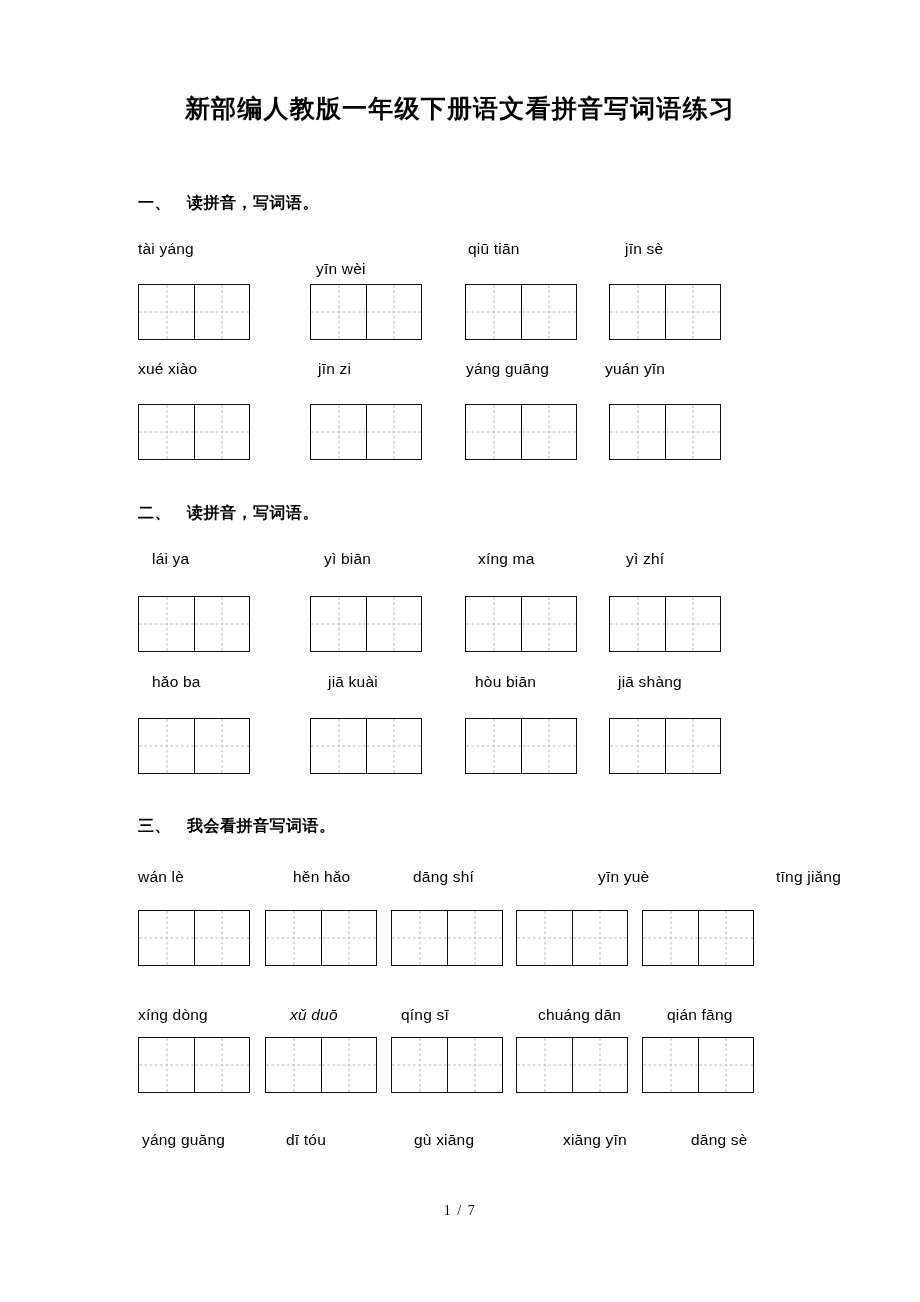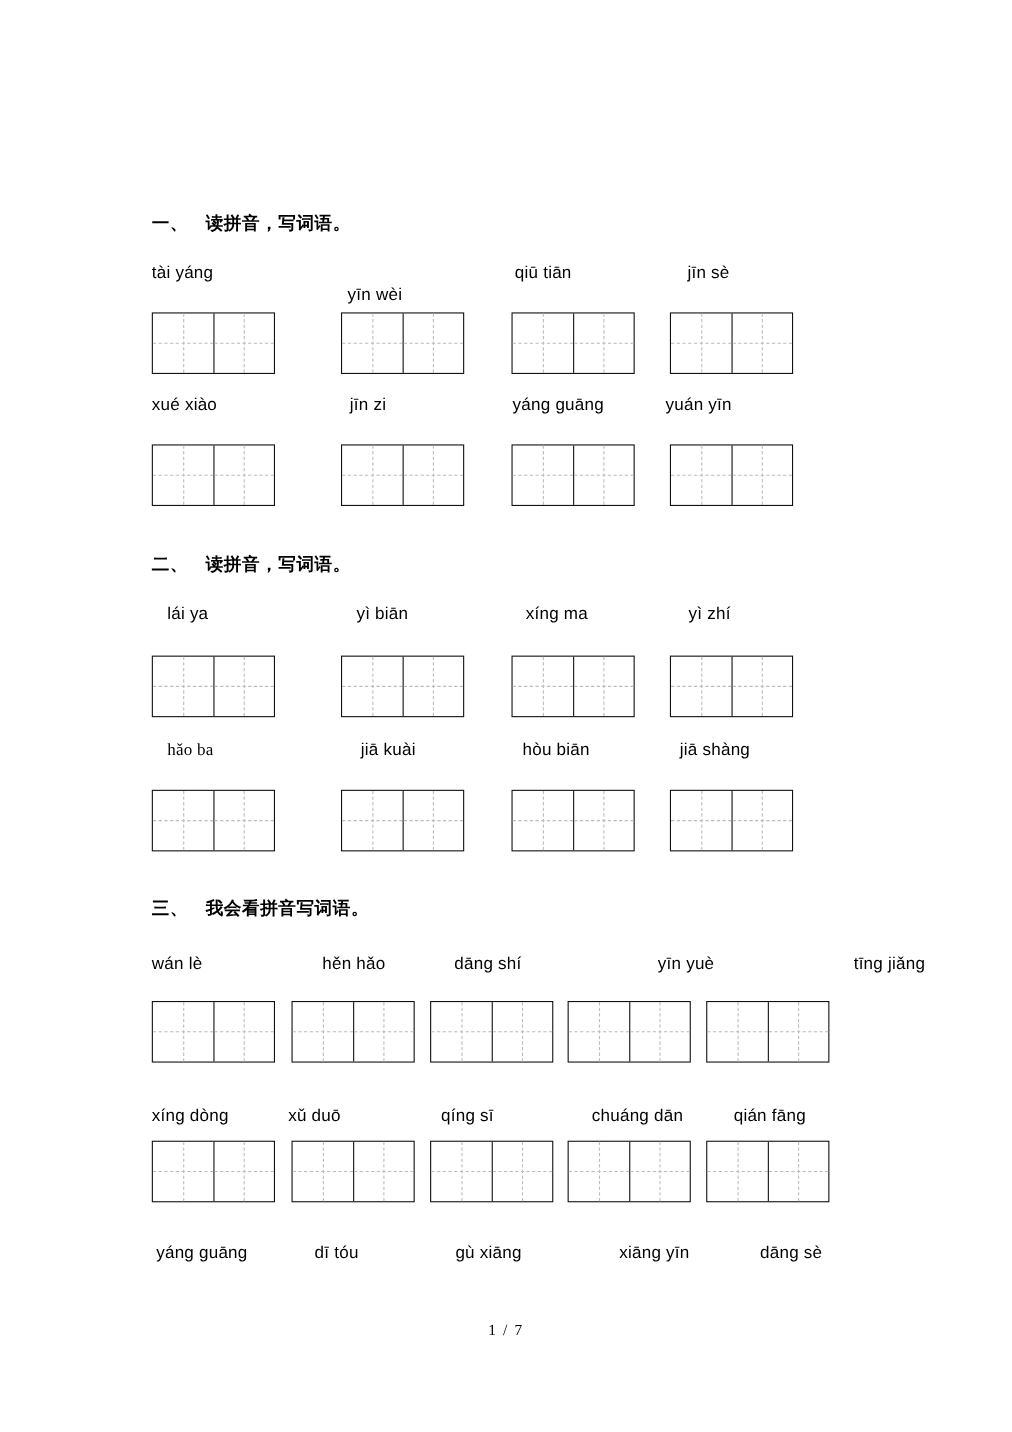--- a/index.html
+++ b/index.html
@@ -129,20 +129,21 @@
     font-size: 14px;
     font-family: "Liberation Serif", "DejaVu Serif", serif;
     letter-spacing: 1.5px;
   }
 </style>
 </head>
 <body>
 
 <div class="page">
 
+  <div class="doc-title">新部编人教版一年级下册语文看拼音写词语练习</div>
 
   <div class="section">
     <div class="sec-heading" style="top:193px;">
       <span class="num">一、</span><span>读拼音，写词语。</span>
     </div>
 
     <div class="pinyin-row" style="top:238px;">
       <span class="pinyin-group" style="left:0px;">tài  yáng</span>
       <span class="pinyin-group" style="left:178px;margin-top:20px;">yīn  wèi</span>
       <span class="pinyin-group" style="left:330px;">qiū  tiān</span>
@@ -220,21 +221,21 @@
           <div class="cell"></div>
           <div class="cell"></div>
         </div>
       <div class="tzg" style="left:471px;">
           <div class="cell"></div>
           <div class="cell"></div>
         </div>
     </div>
 
     <div class="pinyin-row" style="top:671px;">
-      <span class="pinyin-group" style="left:14px;font-family:Liberation Serif, serif;">hǎo  ba</span>
+      <span class="pinyin-group" style="left:14px;">hǎo  ba</span>
       <span class="pinyin-group" style="left:190px;">jiā kuài</span>
       <span class="pinyin-group" style="left:337px;">hòu  biān</span>
       <span class="pinyin-group" style="left:480px;">jiā   shàng</span>
     </div>
 
     <div class="box-row" style="top:718px;">
       <div class="tzg" style="left:0px;">
           <div class="cell"></div>
           <div class="cell"></div>
         </div>
@@ -284,21 +285,21 @@
           <div class="cell"></div>
         </div>
       <div class="tzg wide" style="left:504px;">
           <div class="cell"></div>
           <div class="cell"></div>
         </div>
     </div>
 
     <div class="pinyin-row" style="top:1004px;">
       <span class="pinyin-group" style="left:0px;">xíng  dòng</span>
-      <span class="pinyin-group" style="left:124px;">xǔ     duō</span>
+      <span class="pinyin-group" style="left:152px;font-style:italic;">xǔ     duō</span>
       <span class="pinyin-group" style="left:263px;">qíng  sī</span>
       <span class="pinyin-group" style="left:400px;">chuáng dān</span>
       <span class="pinyin-group" style="left:529px;">qián  fāng</span>
     </div>
 
     <div class="box-row" style="top:1037px;">
       <div class="tzg wide" style="left:0px;">
           <div class="cell"></div>
           <div class="cell"></div>
         </div>

